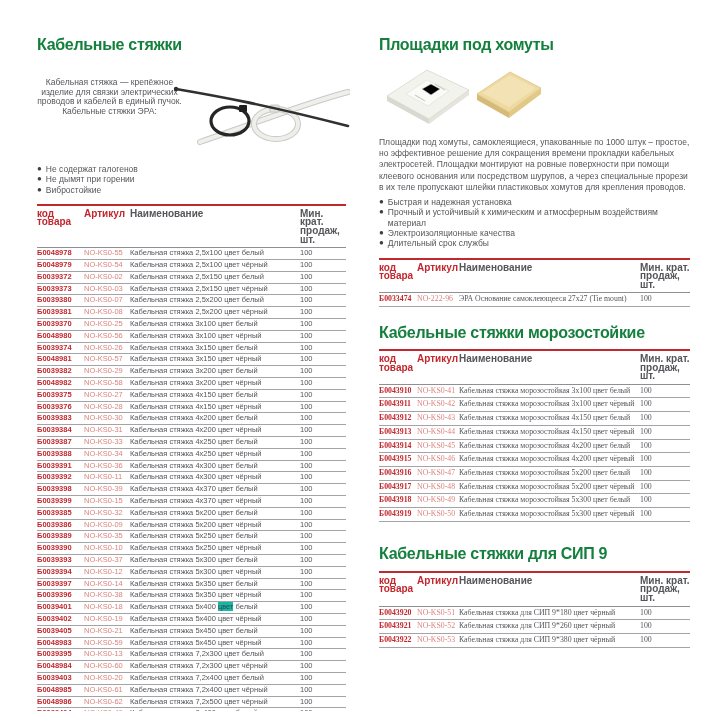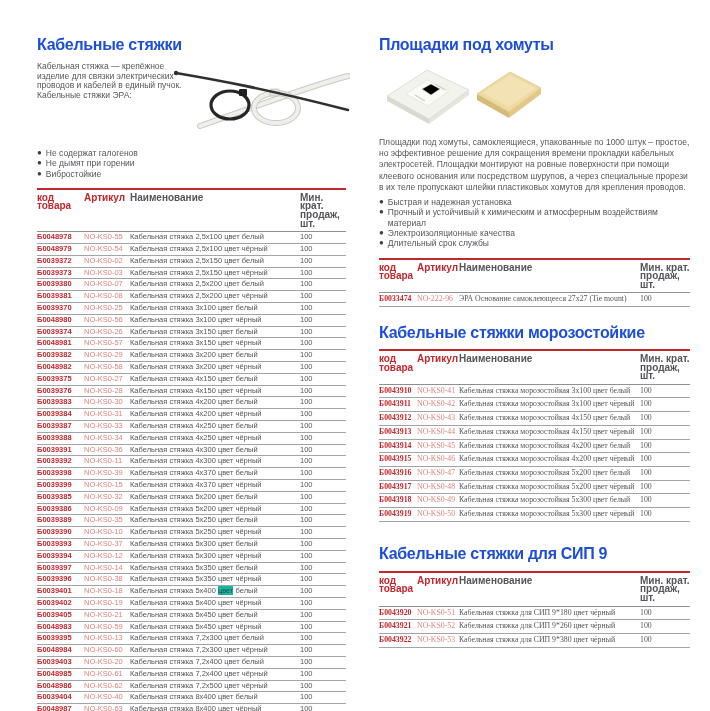--- a/index.html
+++ b/index.html
@@ -6,28 +6,28 @@
   body{
     width:710px;height:711px;background:#ffffff;position:relative;overflow:hidden;
     font-family:"Liberation Sans",sans-serif;color:#55565a;
     -webkit-font-smoothing:antialiased;
   }
   .col{position:absolute;top:0;}
   .col.left{left:37px;width:309px;}
   .col.right{left:379px;width:311px;}
 
   h2.sec{
-    color:#1d4ed8;font-size:16px;line-height:17px;font-weight:bold;
+    color:#15803d;font-size:16px;line-height:17px;font-weight:bold;
     margin:0;letter-spacing:-0.3px;
   }
   .left h2.sec{margin-top:36px;}
   .right h2.sec{margin-top:36px;}
 
   
-  .intro-wrap{position:relative;height:82px;margin-top:9px;}
+  .intro-wrap{position:relative;height:82px;margin-top:25px;text-align:center;}
   .intro{width:145px;font-size:8.5px;line-height:9.7px;margin:0;}
   .photo-ties{position:absolute;right:-4px;top:-2px;}
 
   ul.bul{list-style:none;margin:4px 0 0 0;padding:0;}
   ul.bul li{font-size:8.5px;line-height:10.3px;display:flex;}
   ul.bul .dot{color:#3f4044;margin-right:4px;font-size:8px;line-height:10.3px;}
 
   
   table.cat{border-collapse:collapse;width:100%;border-top:2px solid #c2272d;table-layout:fixed;}
   table.cat th{

